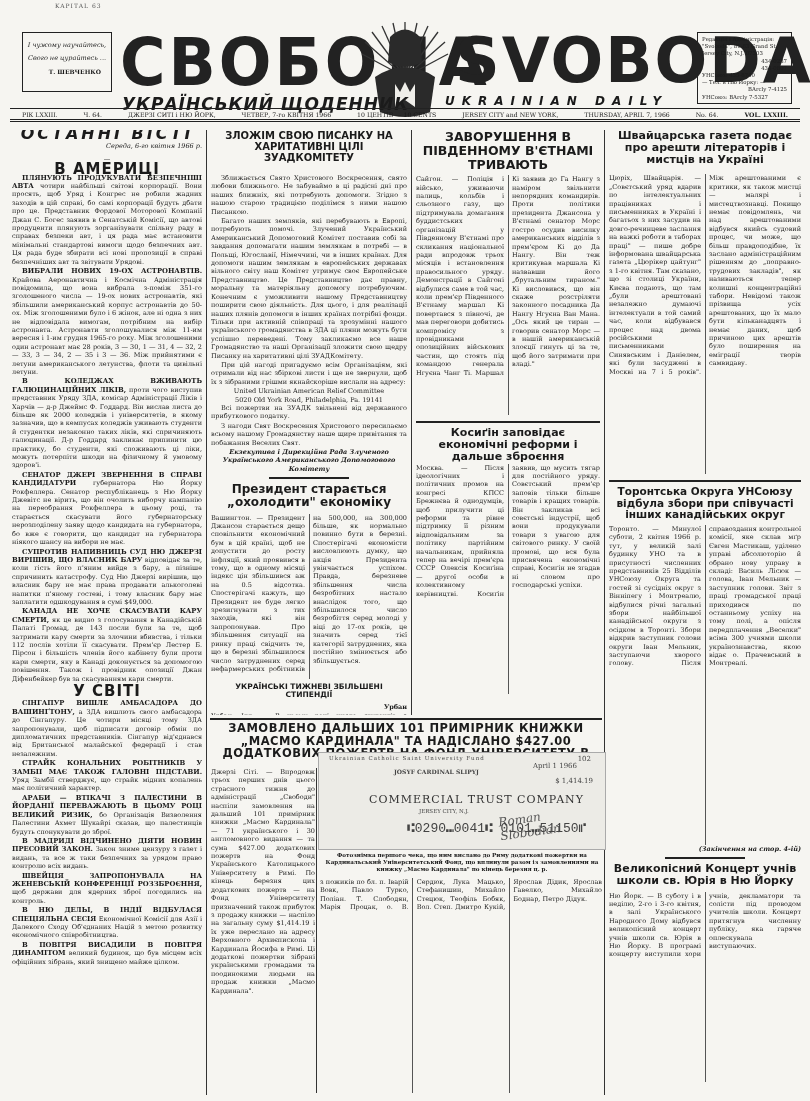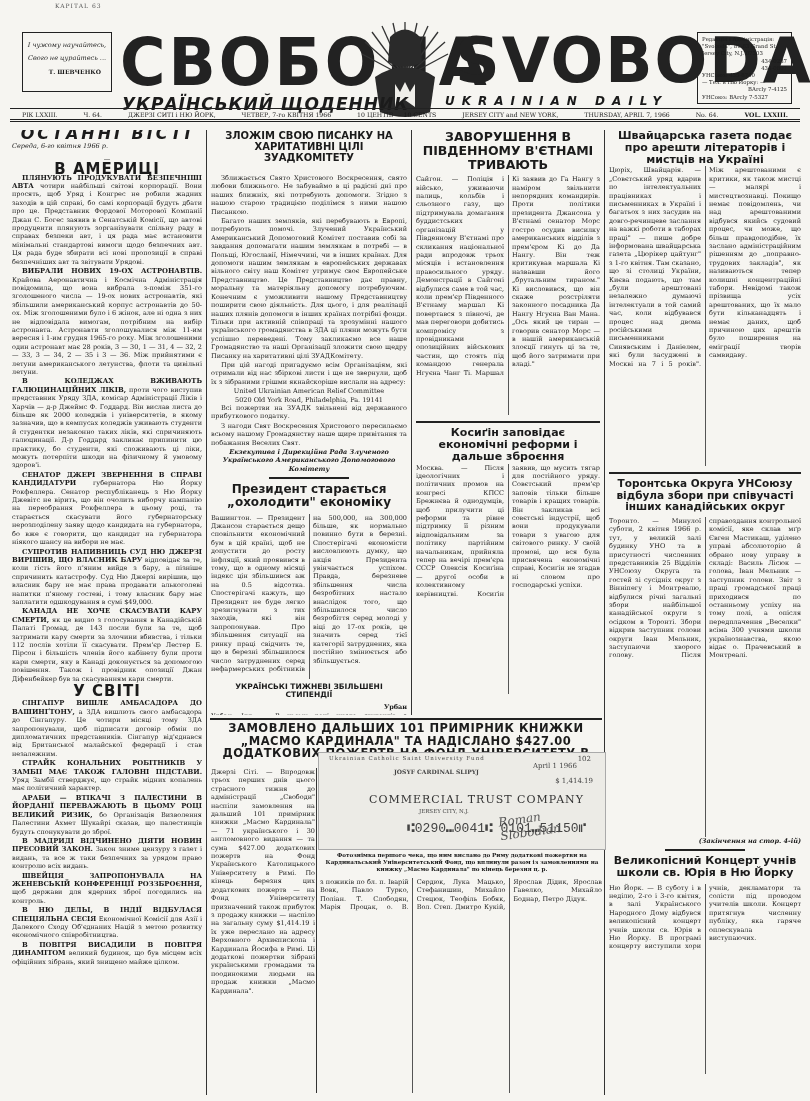--- a/index.html
+++ b/index.html
@@ -102,21 +102,21 @@
     <span>No. 64.</span>
     <span class="b">VOL. LXXIII.</span>
   </div>
 
   <div class="rule-v" style="left:206px;top:130px;height:965px"></div>
   <div class="rule-v" style="left:411px;top:130px;height:585px"></div>
   <div class="rule-v" style="left:604px;top:130px;height:965px"></div>
 
   <div class="col" style="left:12px;top:130px;width:190px;height:965px">
     <div class="h-italic">ОСТАННІ ВІСТІ</div>
-    <div style="text-align:left;font-style:italic;font-size:6.5px;margin:4px 0">Середа, 6-го квітня 1966 р.</div>
+    <div style="text-align:right;font-style:italic;font-size:6.5px;margin:4px 0">Середа, 6-го квітня 1966 р.</div>
     <div style="text-align:center;margin:2px 0">—</div>
     <div class="h-sec">В АМЕРИЦІ</div>
     <p><span class="lead">ПЛЯНУЮТЬ ПРОДУКУВАТИ БЕЗПЕЧНІШІ АВТА</span> <span>чотири найбільші світові корпорації. Вони просять, щоб Уряд і Конгрес не робили жадних заходів в цій справі, бо самі корпорації будуть дбати про це. Представник Фордової Моторової Компанії Джан С. Богес заявив в Сенатській Комісії, що автові продуценти плянують зорганізувати спільну раду в справах безпеки авт, і ця рада має встановити мінімальні стандартові вимоги щодо безпечних авт. Ця рада буде збирати всі нові пропозиції в справі безпечніших авт та звітувати Урядові.</span></p>
     <p><span class="lead">ВИБРАЛИ НОВИХ 19-ОХ АСТРОНАВТІВ.</span> <span>Крайова Аеронавтична і Космічна Адміністрація повідомила, що вона вибрала з-поміж 351-го зголошеного числа — 19-ох нових астронавтів, які збільшили американський корпус астронавтів до 50-ох. Між зголошеними було і 6 жінок, але ні одна з них не відповідала вимогам, потрібним на вибір астронавта. Астронавти зголошувалися між 11-им вересня і 1-им грудня 1965-го року. Між зголошеними один астронавт має 28 років, 3 — 30, 1 — 31, 4 — 32, 2 — 33, 3 — 34, 2 — 35 і 3 — 36. Між прийнятими є летуни американського летунства, флоти та цивільні летуни.</span></p>
     <p><span class="lead">В КОЛЕДЖАХ ВЖИВАЮТЬ ГАЛЮЦИНАЦІЙНИХ ЛІКІВ,</span> <span>проти чого виступив представник Уряду ЗДА, комісар Адміністрації Ліків і Харчів — д-р Джеймс Ф. Годдард. Він вислав листа до більше як 2000 коледжів і університетів, в якому зазначив, що в кемпусах коледжів уживають студенти й студентки незаконно таких ліків, які спричиняють галюцинації. Д-р Годдард закликає припинити цю практику, бо студенти, які споживають ці ліки, можуть потерпіти шкоди на фізичному й умовому здоров'і.</span></p>
     <p><span class="lead">СЕНАТОР ДЖЕРІ ЗВЕРНЕННЯ В СПРАВІ КАНДИДАТУРИ</span> <span>губернатора Ню Йорку Рокфеллера. Сенатор республіканець з Ню Йорку Джевітс не вірить, що він очолить виборчу кампанію на переобрання Рокфеллера в цьому році, та старається скасувати його губернаторську нерозподілену заяву щодо кандидата на губернатора, бо вже є говорити, що кандидат на губернатора ніякого шансу на вибори не має.</span></p>
     <p><span class="lead">СУПРОТИВ НАПИВНИЦЬ СУД НЮ ДЖЕРЗІ ВИРІШИВ, ЩО ВЛАСНИК БАРУ</span> <span>відповідає за те, коли гість його п'яним вийде з бару, а пізніше спричинить катастрофу. Суд Ню Джерзі вирішив, що власник бару не має права продавати алькоголеві напитки п'яному гостеві, і тому власник бару має заплатити одшкодування в сумі $49,000.</span></p>
     <p><span class="lead">КАНАДА НЕ ХОЧЕ СКАСУВАТИ КАРУ СМЕРТИ,</span> <span>як це видно з голосування в Канадійській Палаті Громад, де 143 посли були за те, щоб затримати кару смерти за злочини вбивства, і тільки 112 послів хотіли її скасувати. Прем'єр Лестер Б. Пірсон і більшість членів його кабінету були проти кари смерти, яку в Канаді доконується за допомогою повішення. Також і провідник опозиції Джан Діфенбейкер був за скасуванням кари смерти.</span></p>
     <div class="h-sec" style="margin:4px 0">У СВІТІ</div>
     <p><span class="lead">СІНГАПУР ВИШЛЕ АМБАСАДОРА ДО ВАШИНҐТОНУ,</span> <span>а ЗДА вишлють свого амбасадора до Сінгапуру. Це чотири місяці тому ЗДА запропонували, щоб підписати договір обмін по дипломатичних представників. Сінгапур від'єднався від Британської малайської федерації і став незалежним.</span></p>
@@ -148,21 +148,21 @@
 
   <div class="col" style="left:416px;top:130px;width:184px;height:585px">
     <div class="h-art" style="font-size:12.5px;margin-bottom:4px">ЗАВОРУШЕННЯ В ПІВДЕННОМУ В'ЄТНАМІ ТРИВАЮТЬ</div>
     <div class="twocol" style="height:240px">Сайгон. — Поліція і військо, уживаючи палиць, кольбів і сльозного газу, що підтримувала домагання буддистських організацій у Південному В'єтнамі про скликання національної ради впродовж трьох місяців і встановлення правосильного уряду. Демонстрації в Сайгоні відбулися саме в той час, коли прем'єр Південного В'єтнаму маршал Кі повертався з півночі, де мав переговори добитись компромісу з провідниками опозиційних військових частин, що стоять під командою генерала Нгуєна Чанг Ті. Маршал Кі заявив до Га Нангу з наміром звільнити непорядних командирів. Проти політики президента Джансона у В'єтнамі сенатор Морс гостро осудив висилку американських відділів з прем'єром Кі до Да Нангу. Він теж критикував маршала Кі назвавши його „брутальним тираном." Кі висловився, що він скаже розстріляти законного посадника Да Нангу Нгуєна Ван Мана. „Ось який це тиран — говорив сенатор Морс — в нашій американській злоєції гинуть ці за те, щоб його затримати при владі."</div>
     <div style="height:2px;background:#222;margin:6px 0 4px"></div>
     <div class="h-art" style="font-size:11px;margin-bottom:0">Косиґін заповідає економічні реформи і дальше зброєння</div>
     <div class="twocol" style="height:230px">Москва. — Після ідеологічних і політичних промов на конгресі КПСС Брежнєва й однодумців, щоб прилучити ці реформи та рівне підтримку її різним відповідальним за політику партійним начальникам, прийняла тепер на вечірі прем'єра СССР Олексія Косиґіна — другої особи в колективному керівництві. Косиґін заявив, що мусить тягар для постійного уряду. Совєтський прем'єр заповів тільки більше товарів і кращих товарів. Він закликав всі совєтські індустрії, щоб вони продукували товари з увагою для світового ринку. У своїй промові, що вся була присвячена економічні справі, Косиґін не згадав ні словом про господарські успіхи.</div>
   </div>
 
   <div class="col" style="left:609px;top:130px;width:192px;height:965px">
-    <div class="h-art" style="font-size:11px;margin-bottom:0">Швайцарська газета подає про арешти літераторів і мистців на Україні</div>
+    <div class="h-art" style="font-size:11px;margin-bottom:8px">Швайцарська газета подає про арешти літераторів і мистців на Україні</div>
     <div class="twocol" style="height:300px">Цюріх, Швайцарія. — „Совєтський уряд вдарив по інтелектуальних працівниках і письменниках в Україні і багатьох з них засудив на довго-речинцеве заслання на важкі роботи в таборах праці" — пише добре інформована швайцарська газета „Цюрікер цайтунг" з 1-го квітня. Там сказано, що зі столиці України, Києва подають, що там „були арештовані незалежно думаючі інтелектуали в той самий час, коли відбувався процес над двома російськими письменниками Синявським і Даніелем, які були засуджені в Москві на 7 і 5 років". Між арештованими є критики, як також мистці — малярі і мистецтвознавці. Покищо немає повідомлень, чи над арештованими відбувся якийсь судовий процес, чи може, що більш правдоподібне, їх заслано адміністраційним рішенням до „поправно-трудових закладів", як називаються тепер колишні концентраційні табори. Невідомі також прізвища усіх арештованих, що їх мало бути кільканадцять і немає даних, щоб причиною цих арештів було поширення на еміграції творів самвидаву.</div>
     <div style="height:2px;background:#222;margin:6px 0 4px"></div>
     <div class="h-art" style="font-size:10.5px;margin-bottom:4px">Торонтська Округа УНСоюзу відбула збори при співучасті інших канадійських округ</div>
     <div class="twocol" style="height:320px">Торонто. — Минулої суботи, 2 квітня 1966 р. тут, у великій залі будинку УНО та в присутності численних представників 25 Відділів УНСоюзу Округа та гостей зі сусідніх округ з Вінніпегу і Монтреалю, відбулися річні загальні збори найбільшої канадійської округи з осідком в Торонті. Збори відкрив заступник голови округи Іван Мельник, заступаючи хворого голову. Після справоздання контрольної комісії, яке склав мґр Євген Мастикаш, уділено управі абсолюторію й обрано нову управу в складі: Василь Лісюк — голова, Іван Мельник — заступник голови. Звіт з праці громадської праці приходився по останньому успіху на тому полі, а опісля передплачення „Веселки" всіма 300 учнями школи українознавства, якою відає о. Прачевський в Монтреалі.</div>
     <div style="text-align:right;font-style:italic;font-weight:bold">(Закінчення на стор. 4-ій)</div>
     <div style="width:80px;height:2px;background:#222;margin:4px auto"></div>
     <div class="h-art" style="font-size:11px;margin-bottom:4px">Великопісний Концерт учнів школи св. Юрія в Ню Йорку</div>
     <div class="twocol" style="height:190px">Ню Йорк. — В суботу і в неділю, 2-го і 3-го квітня, в залі Українського Народного Дому відбувся великопісний концерт учнів школи св. Юрія в Ню Йорку. В програмі концерту виступили хори учнів, декламатори та солісти під проводом учителів школи. Концерт притягнув численну публіку, яка гаряче оплескувала виступаючих.</div>
   </div>
 

